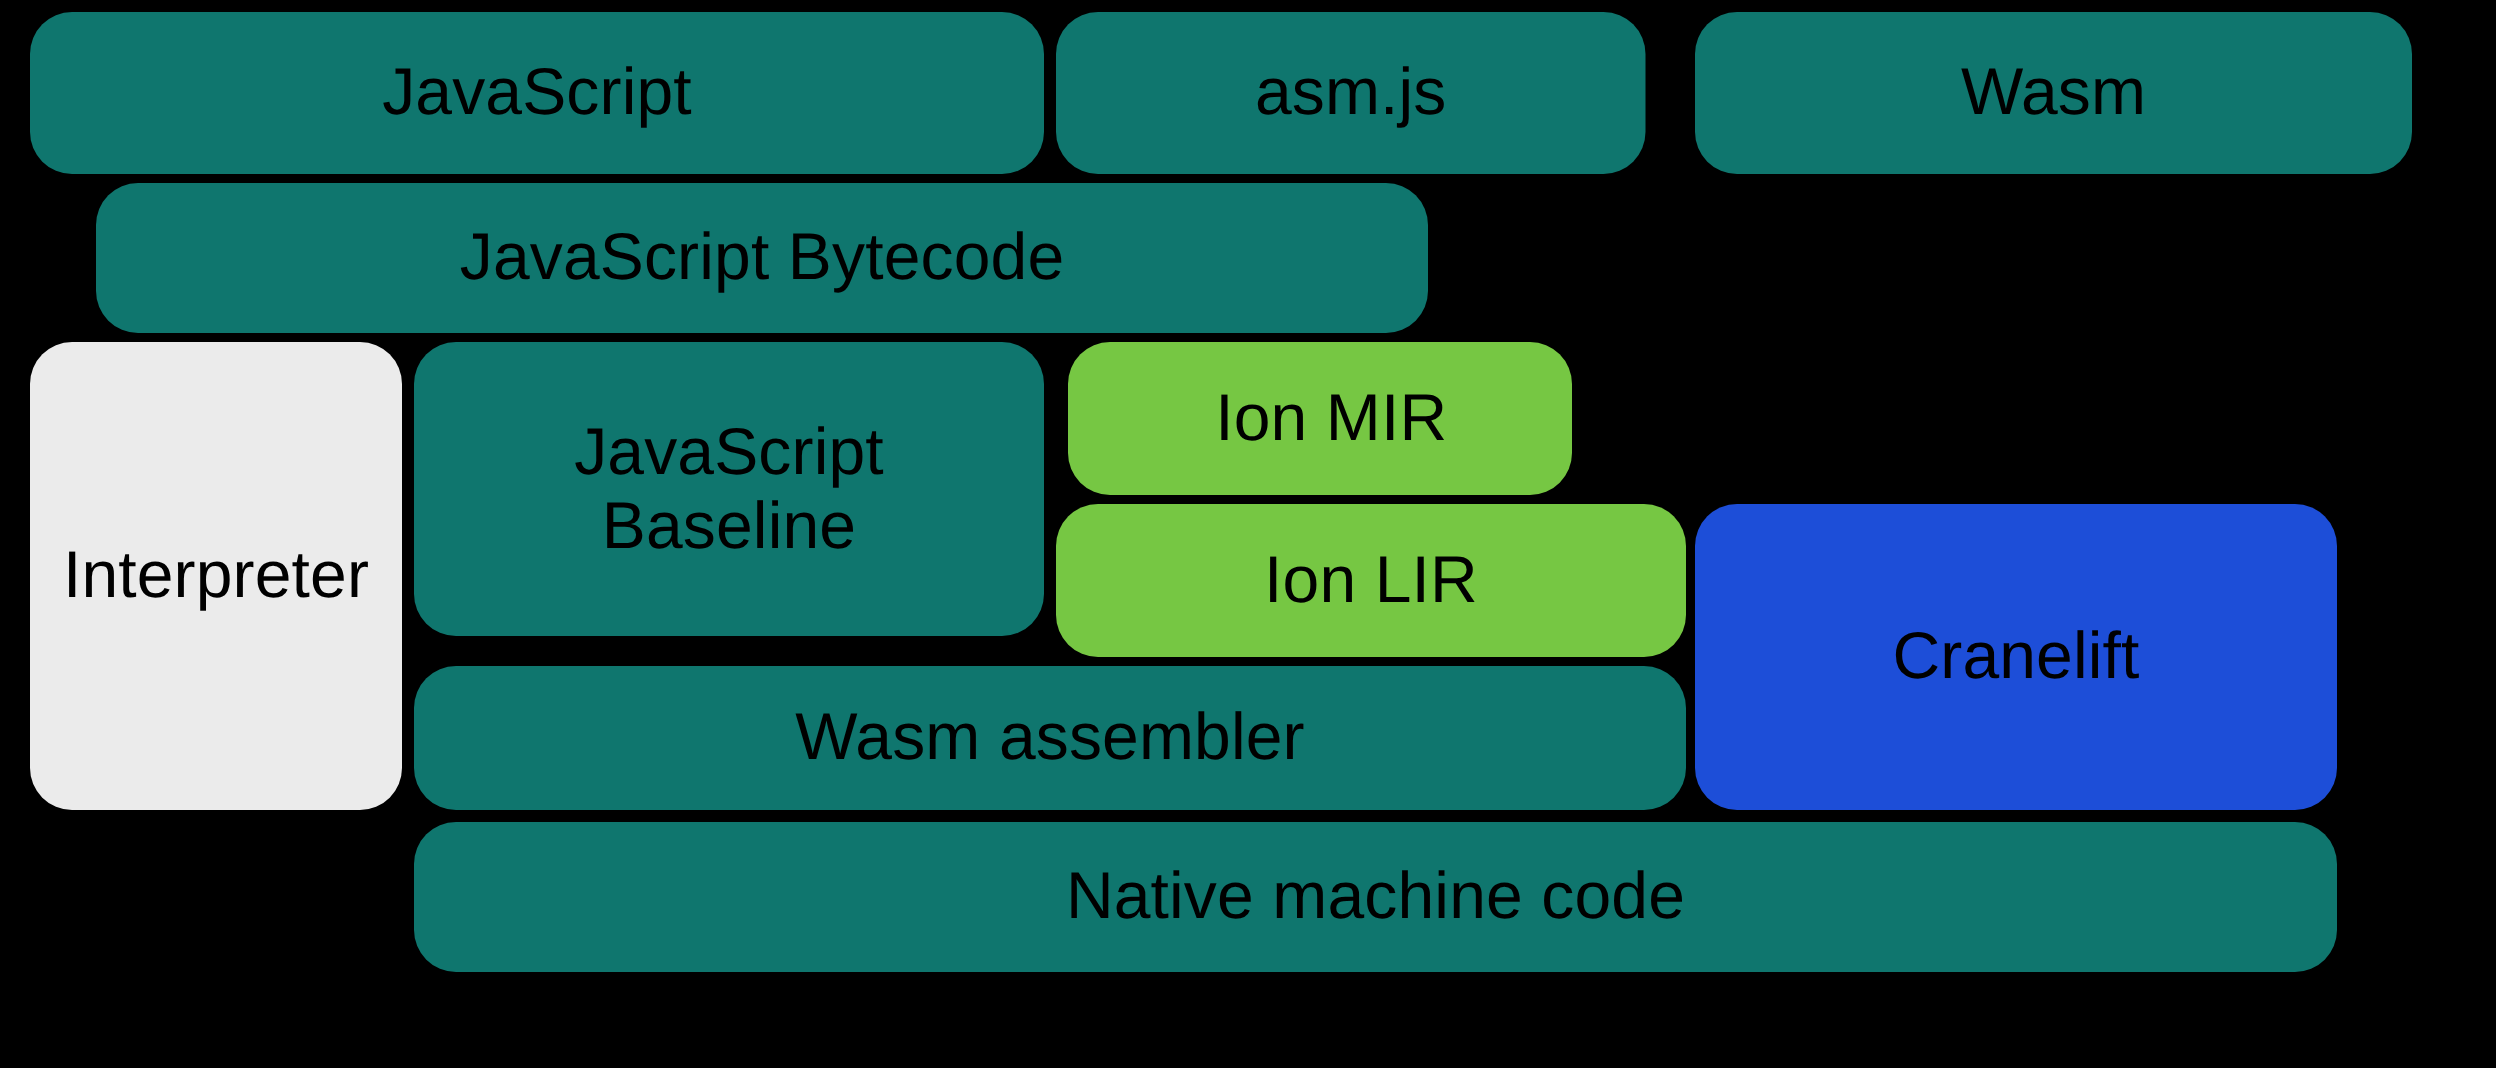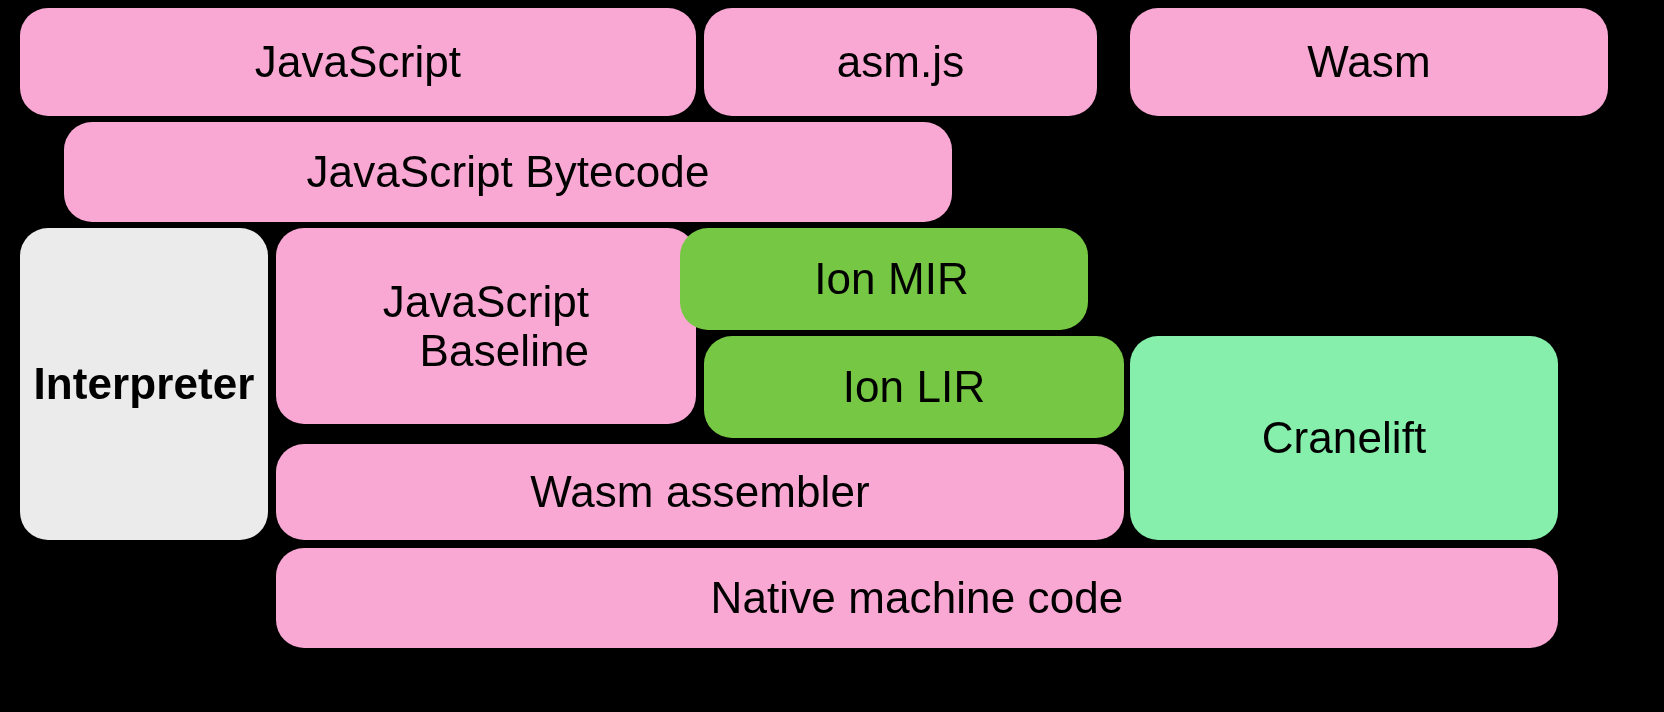--- a/index.html
+++ b/index.html
@@ -23,45 +23,45 @@
     justify-content: center;
     text-align: center;
     border-radius: 28px;
     color: #000000;
     font-size: 44px;
     font-weight: 400;
     line-height: 1.12;
     white-space: pre-line;
     letter-spacing: 0.1px;
   }
-  .fill-white { background: #f9a8d4; text-align: right; }
+  .fill-white { background: #0f766e; }
   .fill-gray  { background: #EBEBEB; }
   .fill-green { background: #76C743; }
-  .fill-pink  { background: #86efac; }
+  .fill-pink  { background: #1d4ed8; }
 </style>
 </head>
 <body>
 
 <div id="stage">
 
   <div class="node fill-white" style="left:20px; top:8px; width:676px; height:108px;">JavaScript</div>
 
   <div class="node fill-white" style="left:704px; top:8px; width:393px; height:108px;">asm.js</div>
 
   <div class="node fill-white" style="left:1130px; top:8px; width:478px; height:108px;">Wasm</div>
 
   <div class="node fill-white" style="left:20px; top:122px; width:888px; height:100px;margin-left:44px;">JavaScript Bytecode</div>
 
 
-  <div class="node fill-gray" style="left:20px; top:228px; width:248px; height:312px;font-weight:bold;">Interpreter</div>
+  <div class="node fill-gray" style="left:20px; top:228px; width:248px; height:312px;">Interpreter</div>
 
   <div class="node fill-white" style="left:276px; top:228px; width:420px; height:196px;">JavaScript
 Baseline</div>
 
-  <div class="node fill-green" style="left:680px; top:228px; width:408px; height:102px;padding-left:15px;">Ion MIR</div>
+  <div class="node fill-green" style="left:712px; top:228px; width:336px; height:102px;padding-left:15px;">Ion MIR</div>
 
   <div class="node fill-green" style="left:704px; top:336px; width:420px; height:102px;">Ion LIR</div>
 
   <div class="node fill-pink" style="left:1130px; top:336px; width:428px; height:204px;">Cranelift</div>
 
   <div class="node fill-white" style="left:276px; top:444px; width:848px; height:96px;">Wasm assembler</div>
 
   <div class="node fill-white" style="left:276px; top:548px; width:1282px; height:100px;">Native machine code</div>
 
 </div>

